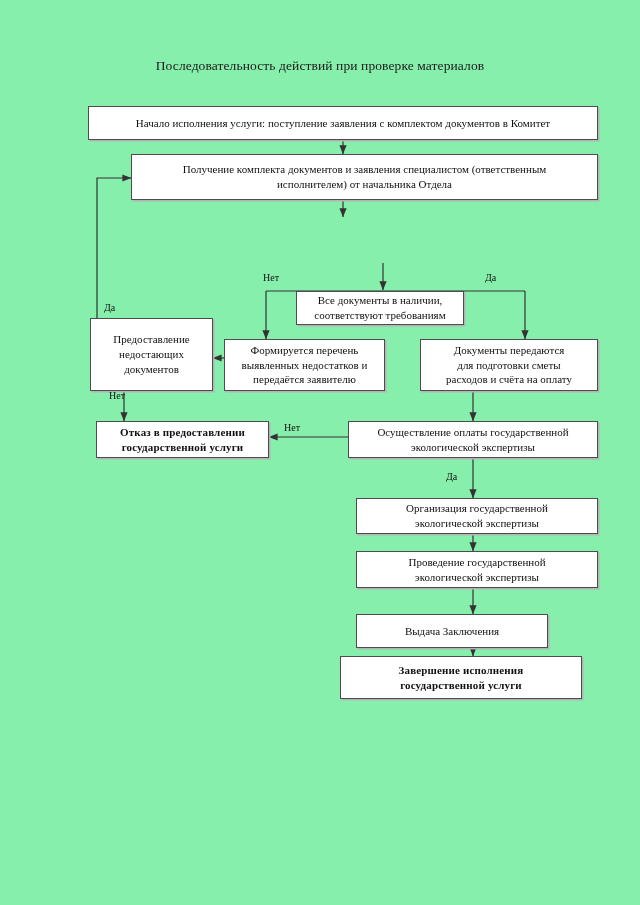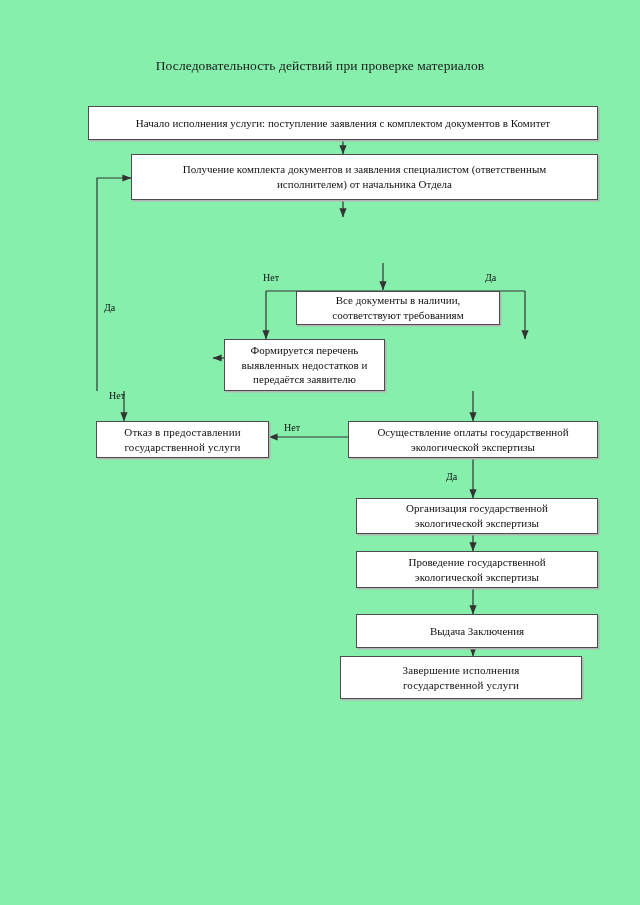--- a/index.html
+++ b/index.html
@@ -43,21 +43,21 @@
     display: flex;
     align-items: center;
     justify-content: center;
     text-align: center;
     font-size: 11px;
     line-height: 1.35;
     padding: 16px 6px;
     color: #111111;
   }
   .node.bold {
-    font-weight: normal;
+    font-weight: bold;
     letter-spacing: 0.15px;
   }
   .node .txt {
     display: block;
     white-space: pre-line;
   }
   .edge-label {
     position: absolute;
     font-size: 10px;
     color: #111111;
@@ -114,32 +114,42 @@
   <div class="node" style="left:88px; top:106px; width:510px; height:27px;">
     <span class="txt">Начало исполнения услуги: поступление заявления с комплектом документов в Комитет</span>
   </div>
 
   <div class="node" style="left:131px; top:154px; width:467px; height:46px;">
     <span class="txt">Получение комплекта документов и заявления специалистом (ответственным
 исполнителем) от начальника Отдела</span>
   </div>
 
 
-  <div class="node" style="left:296px; top:291px; width:204px; height:34px;">
+  <div class="node" style="left:296px; top:291px; width:168px; height:34px;">
     <span class="txt">Все документы в наличии,
 соответствуют требованиям</span>
   </div>
 
+  <div class="node" style="left:90px; top:318px; width:123px; height:73px;">
+    <span class="txt">Предоставление
+недостающих
+документов</span>
+  </div>
 
   <div class="node" style="left:224px; top:339px; width:161px; height:52px;">
     <span class="txt">Формируется перечень
 выявленных недостатков и
 передаётся заявителю</span>
   </div>
 
+  <div class="node" style="left:420px; top:339px; width:178px; height:52px;">
+    <span class="txt">Документы передаются
+для подготовки сметы
+расходов и счёта на оплату</span>
+  </div>
 
   <div class="node bold" style="left:96px; top:421px; width:173px; height:37px;">
     <span class="txt">Отказ в  предоставлении
 государственной услуги</span>
   </div>
 
   <div class="node" style="left:348px; top:421px; width:250px; height:37px;font-family:Liberation Serif, serif;">
     <span class="txt">Осуществление оплаты государственной
 экологической экспертизы</span>
   </div>
@@ -147,21 +157,21 @@
   <div class="node" style="left:356px; top:498px; width:242px; height:36px;">
     <span class="txt">Организация государственной
 экологической экспертизы</span>
   </div>
 
   <div class="node" style="left:356px; top:551px; width:242px; height:37px;align-items:center;">
     <span class="txt">Проведение государственной
 экологической экспертизы</span>
   </div>
 
-  <div class="node" style="left:356px; top:614px; width:242px; height:21px;">
+  <div class="node" style="left:356px; top:614px; width:192px; height:21px;">
     <span class="txt">Выдача Заключения</span>
   </div>
 
   <div class="node bold" style="left:340px; top:656px; width:242px; height:43px;">
     <span class="txt">Завершение исполнения
 государственной услуги</span>
   </div>
 
   <div class="edge-label" style="left:263px; top:272px;">Нет</div>
   <div class="edge-label" style="left:485px; top:272px;">Да</div>

